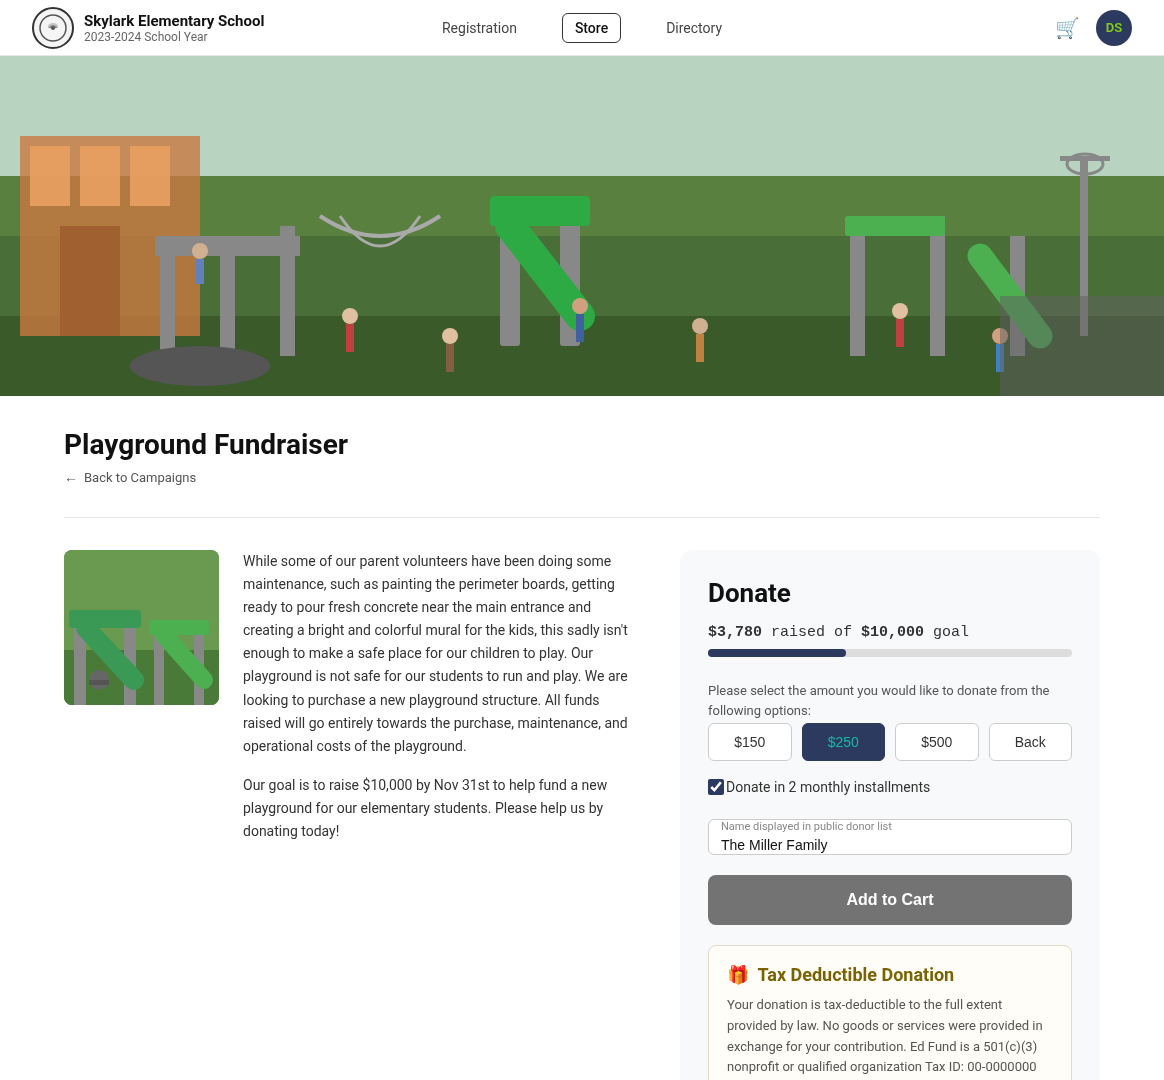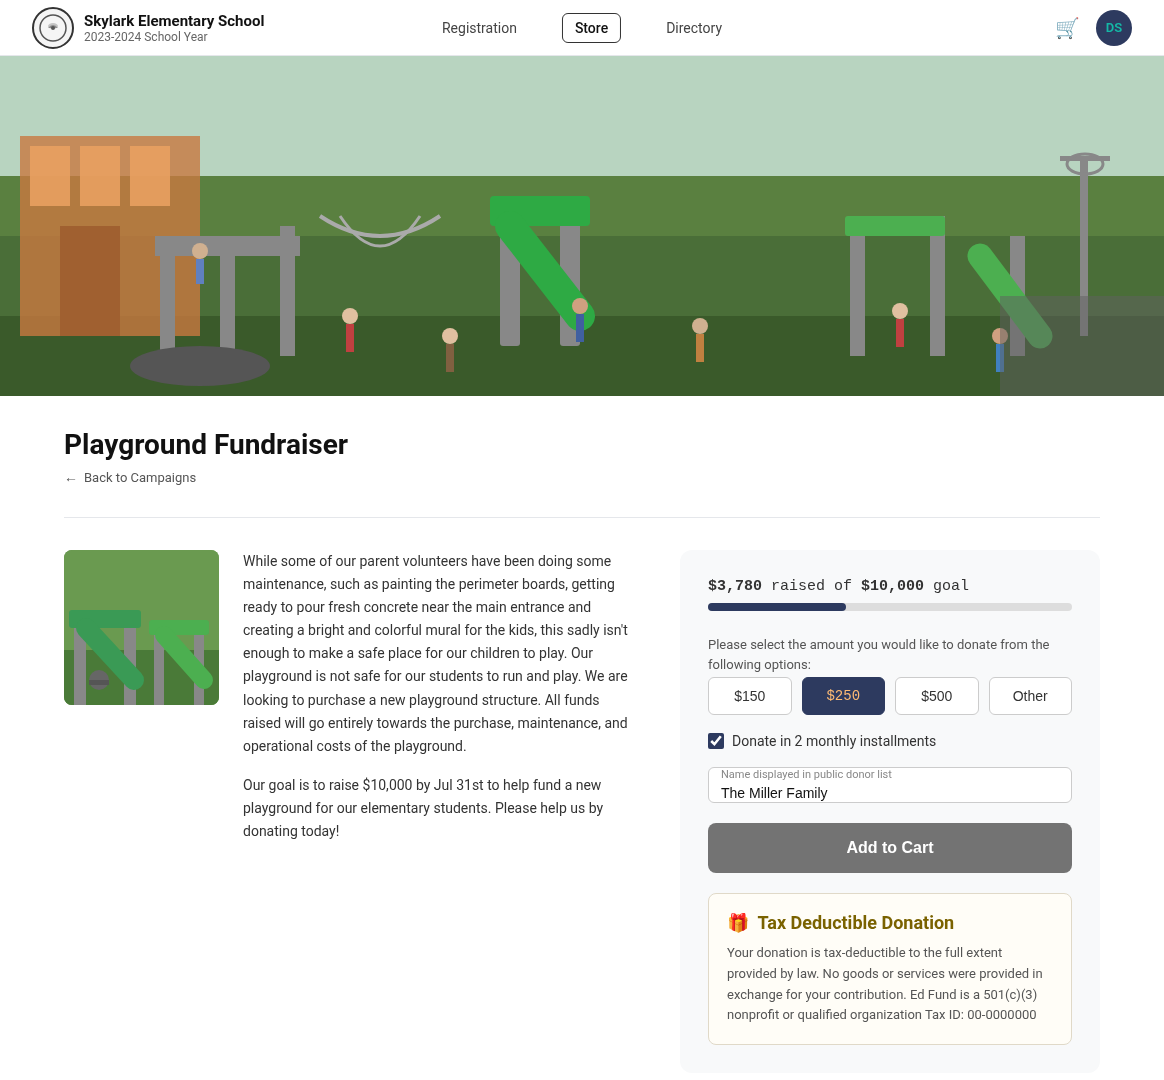--- a/index.html
+++ b/index.html
@@ -74,21 +74,21 @@
     .cart-icon {
       font-size: 20px;
       color: #333;
       cursor: pointer;
     }
     .avatar {
       width: 36px;
       height: 36px;
       border-radius: 50%;
       background: #2d3a5f;
-      color: #14b8a6;
+      color: #84cc16;
       display: flex;
       align-items: center;
       justify-content: center;
       font-size: 13px;
       font-weight: 600;
       cursor: pointer;
     }
 
     
     .hero {
@@ -223,31 +223,30 @@
       border: 1px solid #ccc;
       border-radius: 6px;
       background: #fff;
       font-size: 14px;
       font-weight: 500;
       cursor: pointer;
       color: #333;
     }
     .amount-btn.selected {
       background: #2d3a5f;
-      color: #fdba74;
+      color: #14b8a6;
       border-color: #2d3a5f;
-      font-family: Liberation Mono, monospace;
     }
 
     
     .checkbox-row {
       display: flex;
       align-items: center;
-      gap: 8px;
-      margin-bottom: 18px;
+      gap: 2px;
+      margin-bottom: 24px;
     }
     .checkbox-input {
       width: 16px;
       height: 16px;
       accent-color: #2d3a5f;
       cursor: pointer;
     }
     .checkbox-label {
       font-size: 14px;
       color: #333;
@@ -435,40 +434,41 @@
             <rect x="90" y="70" width="10" height="85" fill="#888"></rect>
             <rect x="130" y="70" width="10" height="85" fill="#888"></rect>
             <rect x="85" y="70" width="60" height="15" fill="#4caf50" rx="3"></rect>
             <path d="M100 85 L140 130" stroke="#4caf50" stroke-width="18" fill="none" stroke-linecap="round"></path>
             <circle cx="35" cy="130" r="10" fill="#666"></circle>
             <rect x="25" y="130" width="20" height="5" fill="#555"></rect>
           </svg>
         </div>
         <div class="campaign-text">
           <p>While some of our parent volunteers have been doing some maintenance, such as painting the perimeter boards, getting ready to pour fresh concrete near the main entrance and creating a bright and colorful mural for the kids, this sadly isn't enough to make a safe place for our children to play.  Our playground is not safe for our students to run and play.  We are looking to purchase a new playground structure.  All funds raised will go entirely towards the purchase, maintenance, and operational costs of the playground.</p>
-          <p>Our goal is to raise $10,000 by Jul 31st to help fund a new playground for our elementary students.  Please help us by donating today!</p>
+          <p>Our goal is to raise $10,000 by Nov 31st to help fund a new playground for our elementary students.  Please help us by donating today!</p>
         </div>
       </div>
     </div>
 
     <div class="donate-panel">
+      <h2 class="donate-title">Donate</h2>
 
       <p class="raised-info"><span class="raised-amount">$3,780</span> raised of <span class="goal-amount">$10,000</span> goal</p>
 
       <div class="progress-bar-container">
         <div class="progress-bar-fill" style="width: 37.8%"></div>
       </div>
 
       <p class="select-prompt">Please select the amount you would like to donate from the following options:</p>
 
       <div class="amount-buttons">
         <button class="amount-btn">$150</button>
         <button class="amount-btn selected">$250</button>
         <button class="amount-btn">$500</button>
-        <button class="amount-btn">Other</button>
+        <button class="amount-btn">Back</button>
       </div>
 
       <div class="checkbox-row">
         <input type="checkbox" class="checkbox-input" checked="" style="">
         <label class="checkbox-label">Donate in 2 monthly installments</label>
       </div>
 
       <div class="name-input-container">
         <span class="name-input-label">Name displayed in public donor list</span>
         <input type="text" class="name-input" value="The Miller Family" style="">

